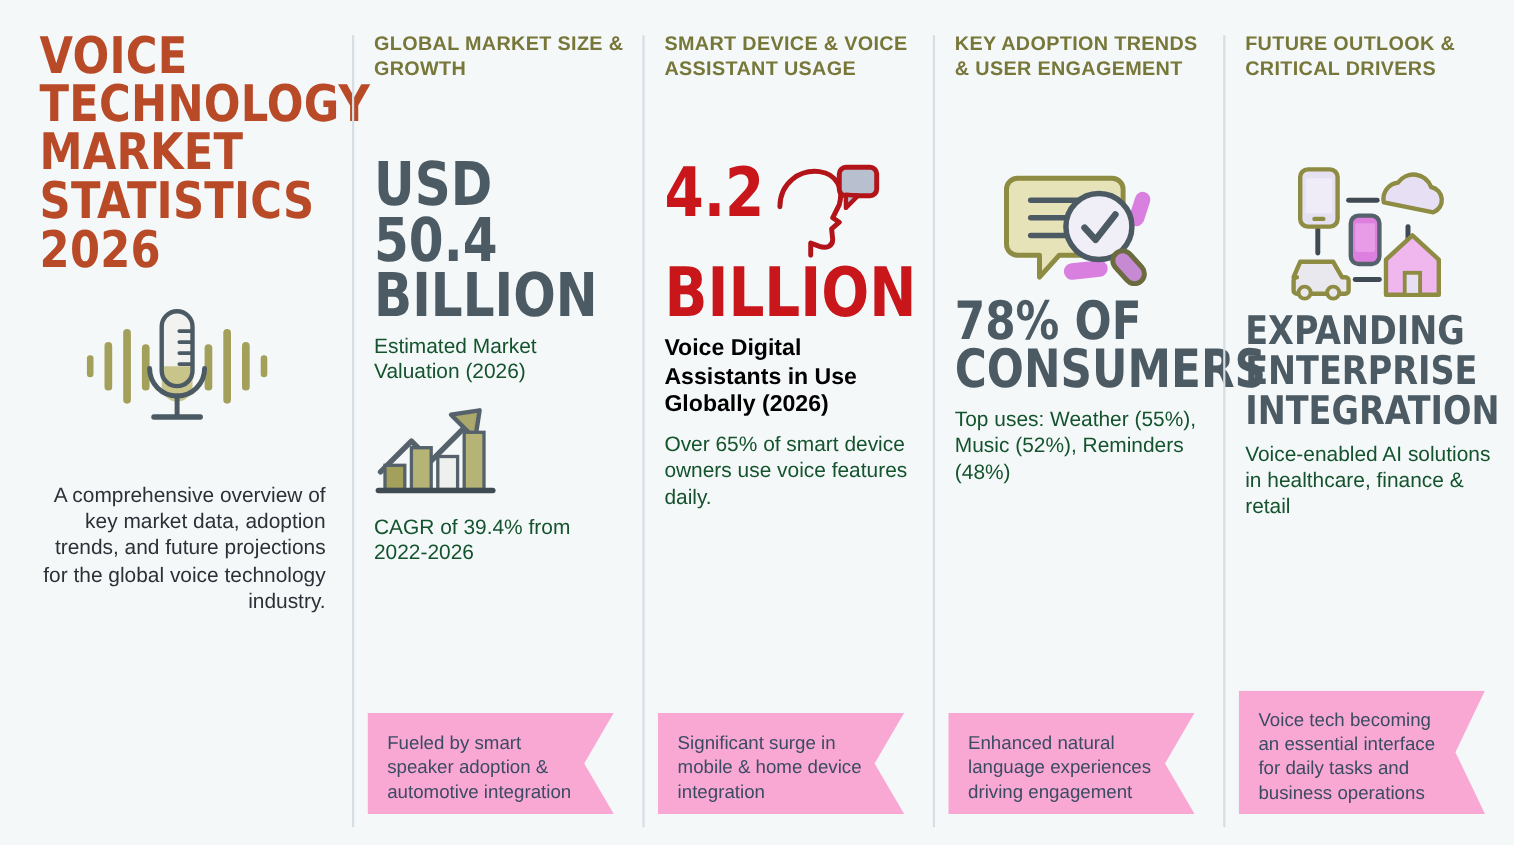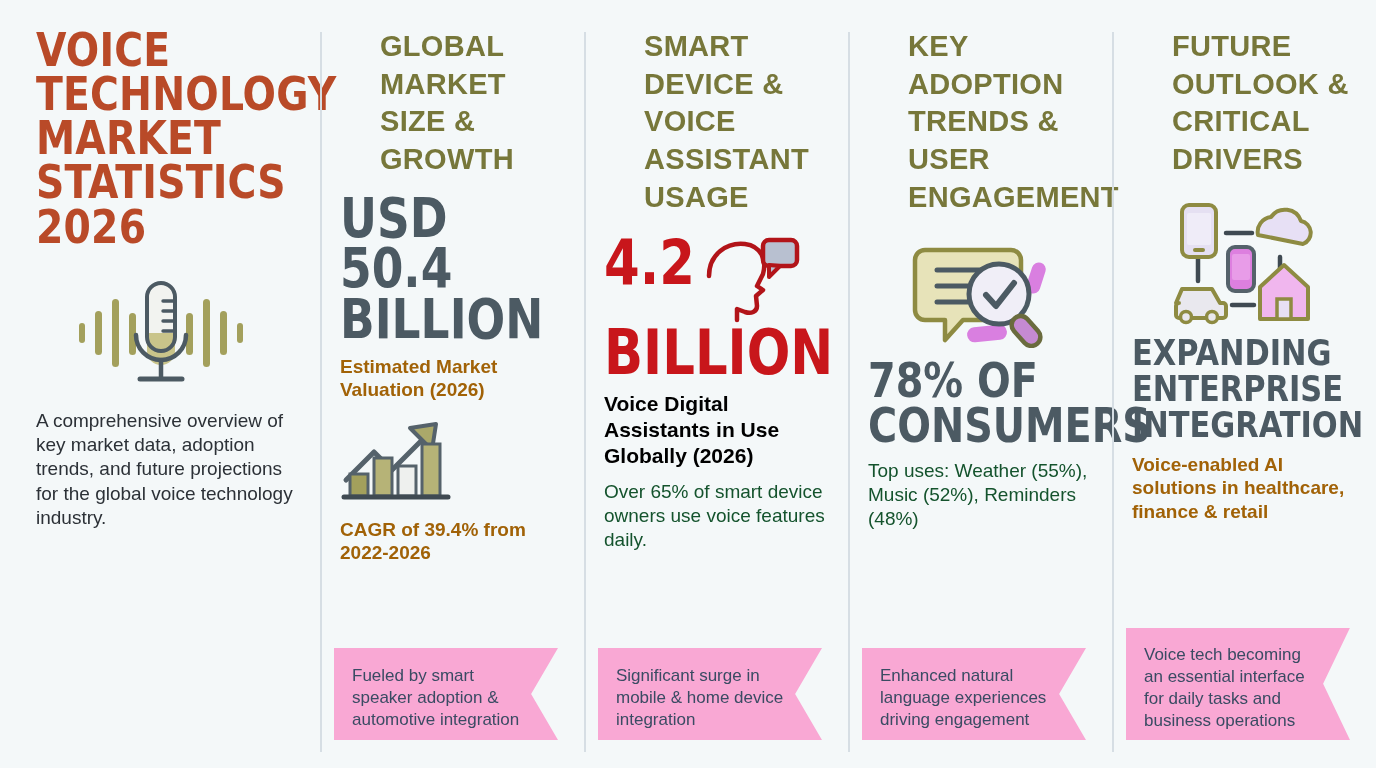--- a/index.html
+++ b/index.html
@@ -47,55 +47,54 @@
     transform:scaleX(0.95);
     transform-origin:left top;
   }
   .mic-wrap{
     margin-top:30px;
     display:flex;
     justify-content:center;
     padding-right:10px;
   }
   .intro-desc{
-    margin-top:22px;
+    margin-top:52px;
     font-size:19px;
     line-height:1.28;
     color:#2c3137;
+    text-align:right;
   }
 
   
   .col-head{
     font-weight:bold;
-    font-size:29px;
+    font-size:18px;
     line-height:1.30;
     letter-spacing:0.3px;
     color:#77773a;
     text-transform:uppercase;
     min-height:100px;
-    margin-left:40px;
   }
   .big-stat{
     font-family:"DejaVu Sans Condensed","Liberation Sans Narrow","Liberation Sans", sans-serif;
     font-weight:bold;
     line-height:0.92;
     letter-spacing:0px;
     text-transform:uppercase;
   }
   .c2 .big-stat{ font-size:55px; color:#4c5a63; margin-top:14px; transform:scaleX(0.92); transform-origin:left top;}
   .c3 .big-stat{ font-size:62px; color:#c8161b; transform:scaleX(0.92); transform-origin:left top;}
   .c4 .big-stat{ font-size:48px; color:#4c5a63; transform:scaleX(0.92); transform-origin:left top;}
   .c5 .big-stat{ font-size:36px; color:#4c5a63; transform:scaleX(0.94); transform-origin:left top; line-height:1.0;}
 
   .sub-note{
     font-size:19px;
     line-height:1.24;
-    color:#a16207;
+    color:#14532d;
     margin-top:10px;
-    font-weight:bold;
   }
   .sub-note.red{
     color:#000000;
     font-weight:bold;
     font-size:21px;
     line-height:1.22;
   }
   .body-note{
     font-size:19px;
     line-height:1.26;

